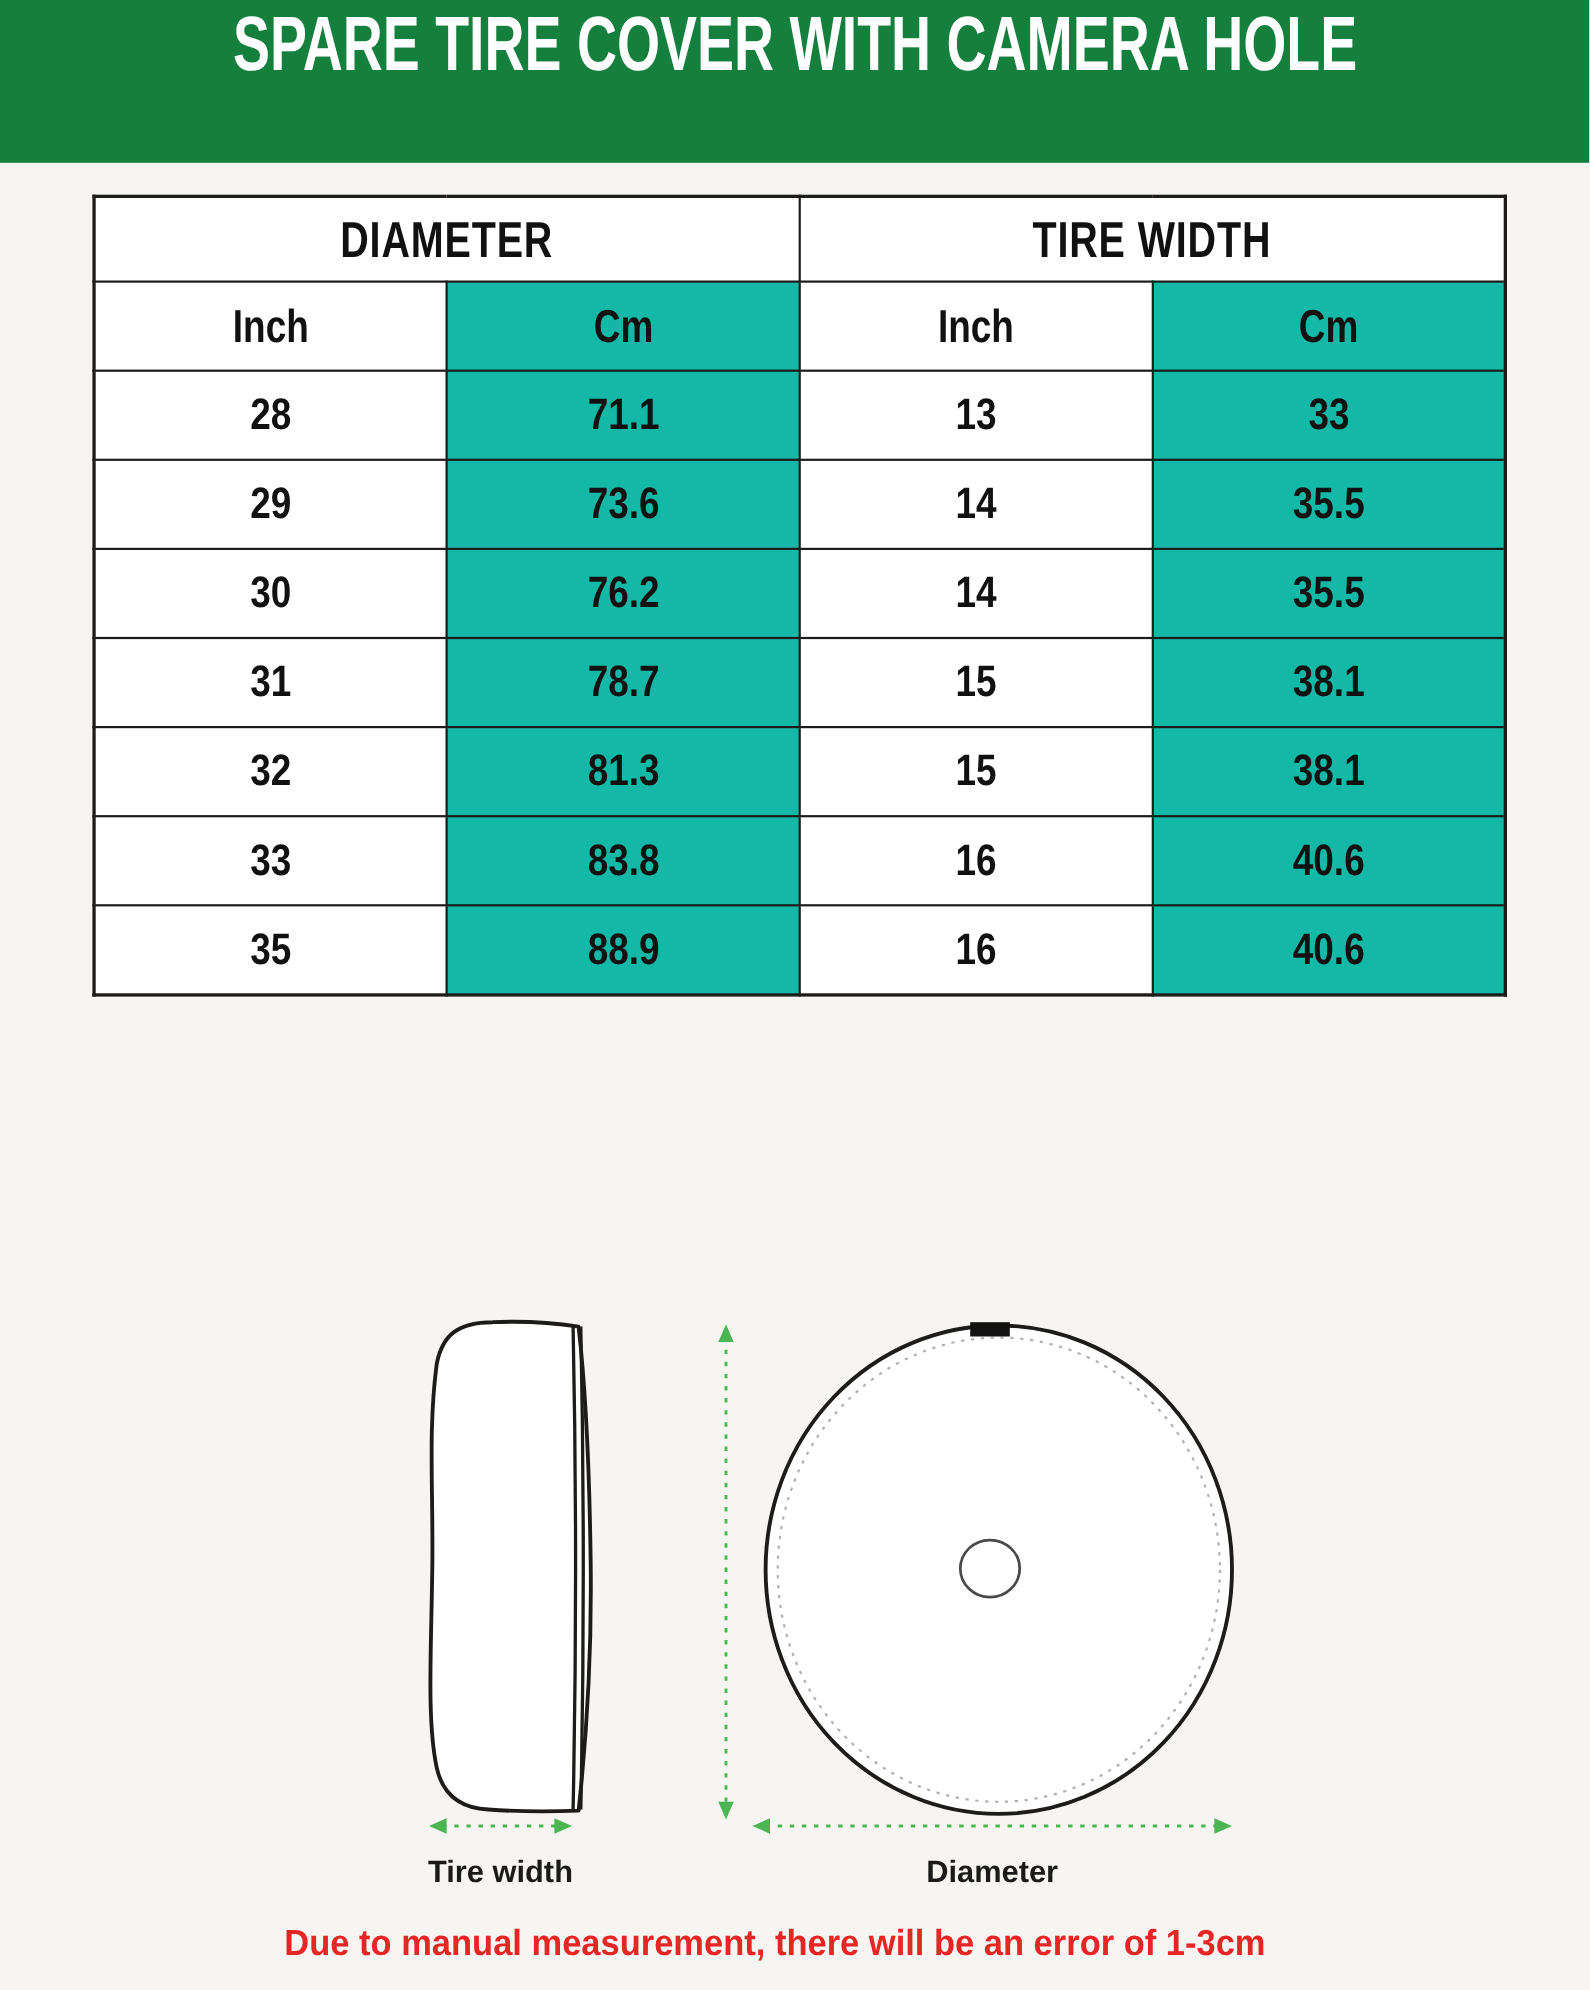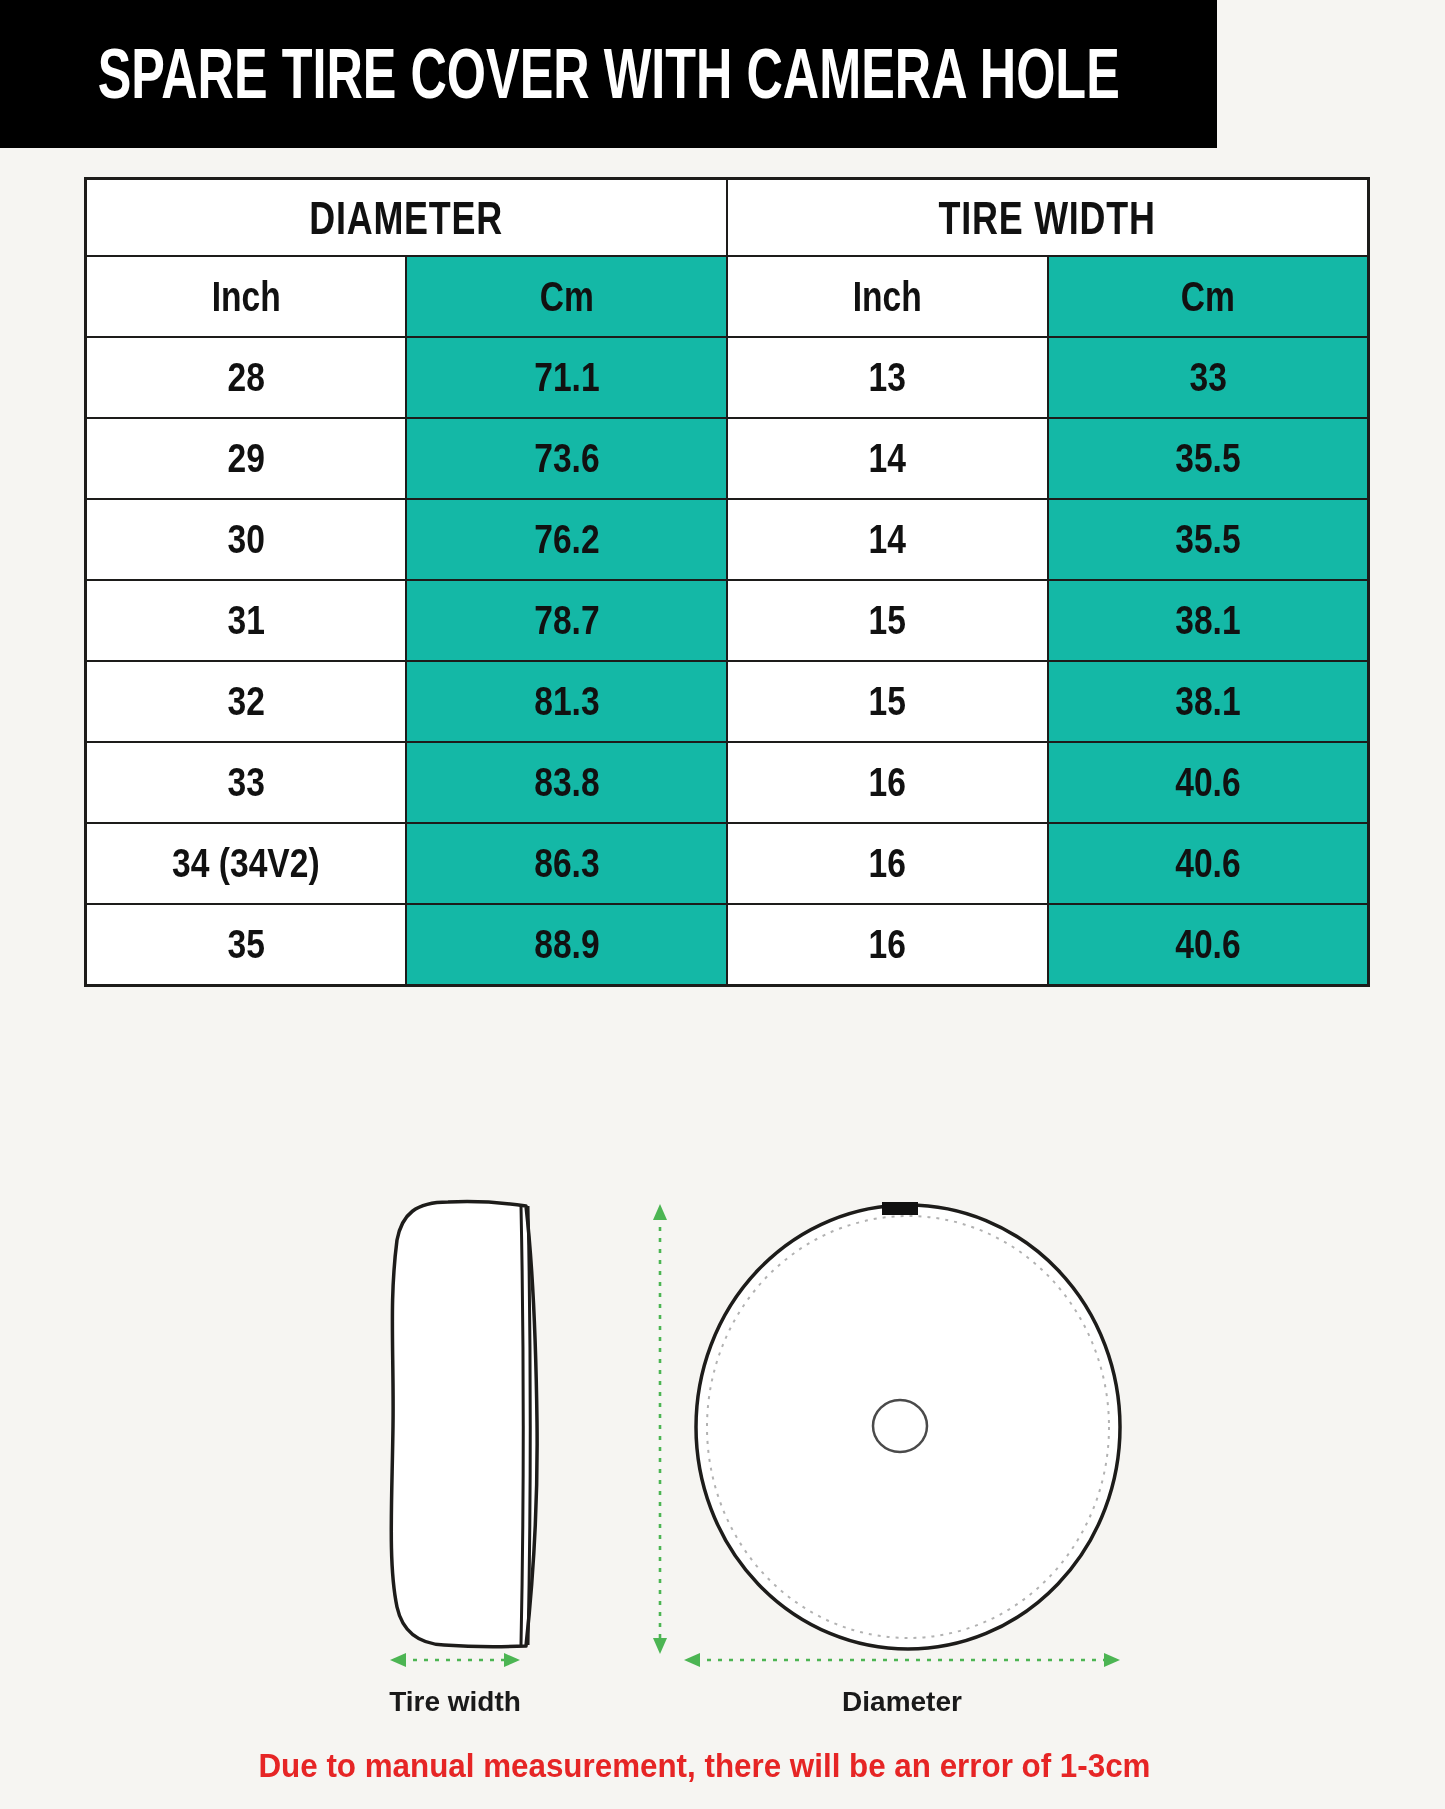--- a/index.html
+++ b/index.html
@@ -4,22 +4,22 @@
 <style>
   html,body{margin:0;padding:0;}
   body{
     width:1445px;height:1809px;position:relative;overflow:hidden;
     background:#f6f5f2;
     font-family:"Liberation Sans","DejaVu Sans",sans-serif;
     -webkit-font-smoothing:antialiased;
   }
   
   .banner{
-    position:absolute;left:0;top:0;width:1217px;height:148px;
-    background:#000000;display:flex;align-items:center;justify-content:center;
+    position:absolute;left:0;top:0;width:1445px;height:148px;
+    background:#15803d;display:flex;align-items:flex-start;justify-content:center;
   }
   .banner-title{
     color:#ffffff;font-weight:bold;font-size:70px;white-space:nowrap;
     transform:scaleX(0.72);transform-origin:center;letter-spacing:0px;
   }
   
   .size-table{
     position:absolute;left:84px;top:177px;width:1286px;
     border-collapse:collapse;table-layout:fixed;
     background:#ffffff;border:3px solid #1d1c1a;
@@ -117,26 +117,20 @@
         <td class="white"><span class="cond cell-text">15</span></td>
         <td class="shade"><span class="cond cell-text">38.1</span></td>
       </tr>
       <tr class="data-row">
         <td class="white"><span class="cond cell-text">33</span></td>
         <td class="shade"><span class="cond cell-text">83.8</span></td>
         <td class="white"><span class="cond cell-text">16</span></td>
         <td class="shade"><span class="cond cell-text">40.6</span></td>
       </tr>
       <tr class="data-row">
-        <td class="white"><span class="cond cell-text">34 (34V2)</span></td>
-        <td class="shade"><span class="cond cell-text">86.3</span></td>
-        <td class="white"><span class="cond cell-text">16</span></td>
-        <td class="shade"><span class="cond cell-text">40.6</span></td>
-      </tr>
-      <tr class="data-row">
         <td class="white"><span class="cond cell-text">35</span></td>
         <td class="shade"><span class="cond cell-text">88.9</span></td>
         <td class="white"><span class="cond cell-text">16</span></td>
         <td class="shade"><span class="cond cell-text">40.6</span></td>
       </tr>
     </tbody>
 </table>
 
 <svg class="diagram" viewBox="0 0 800 560">
 

